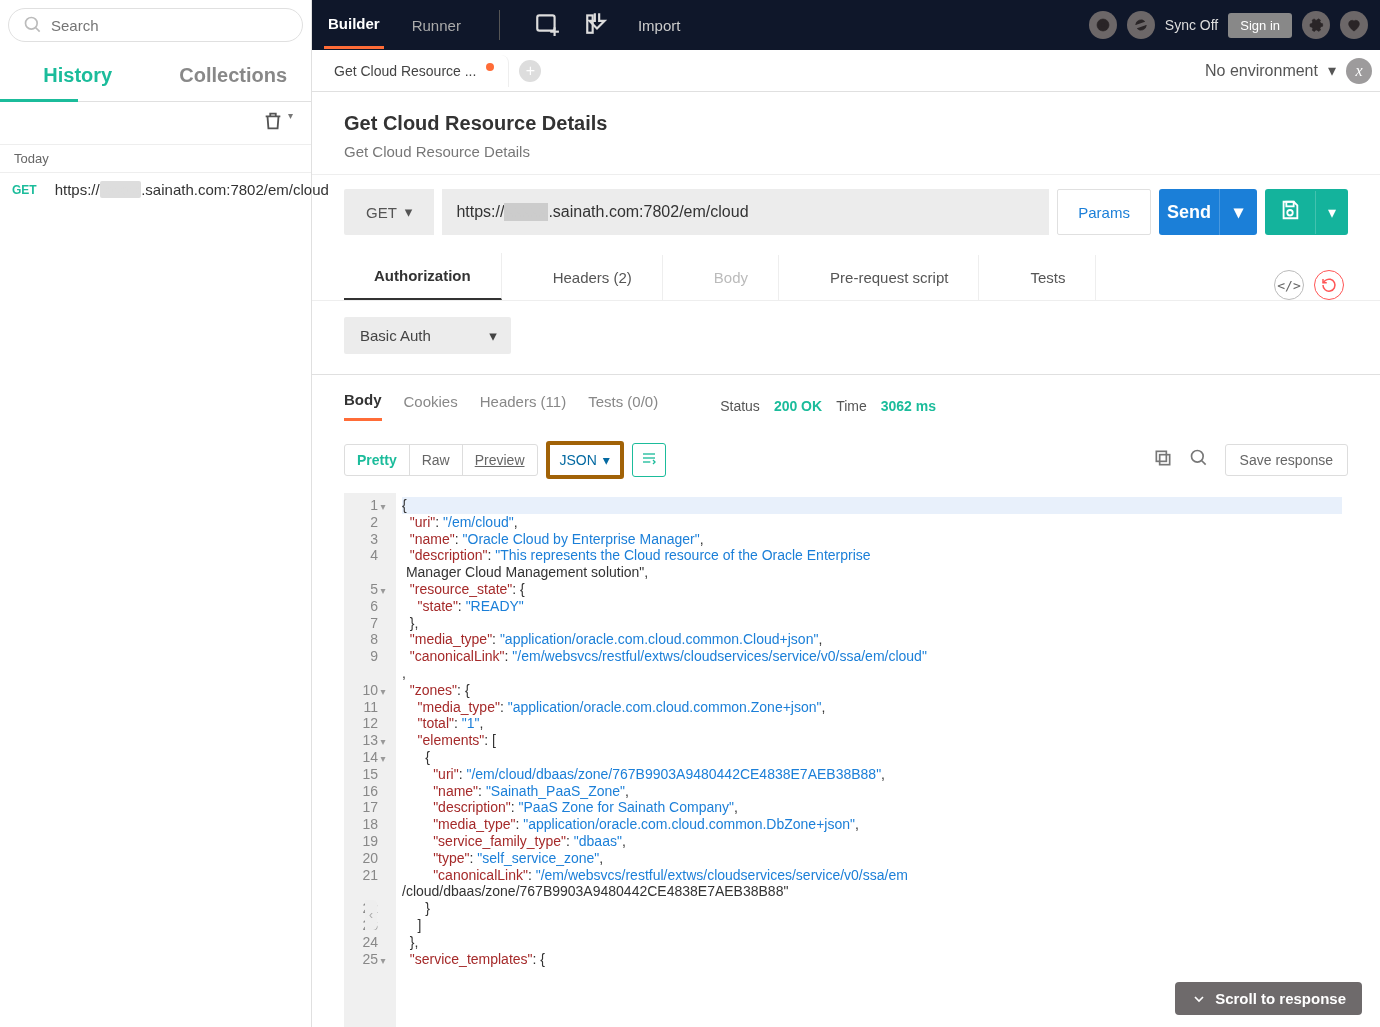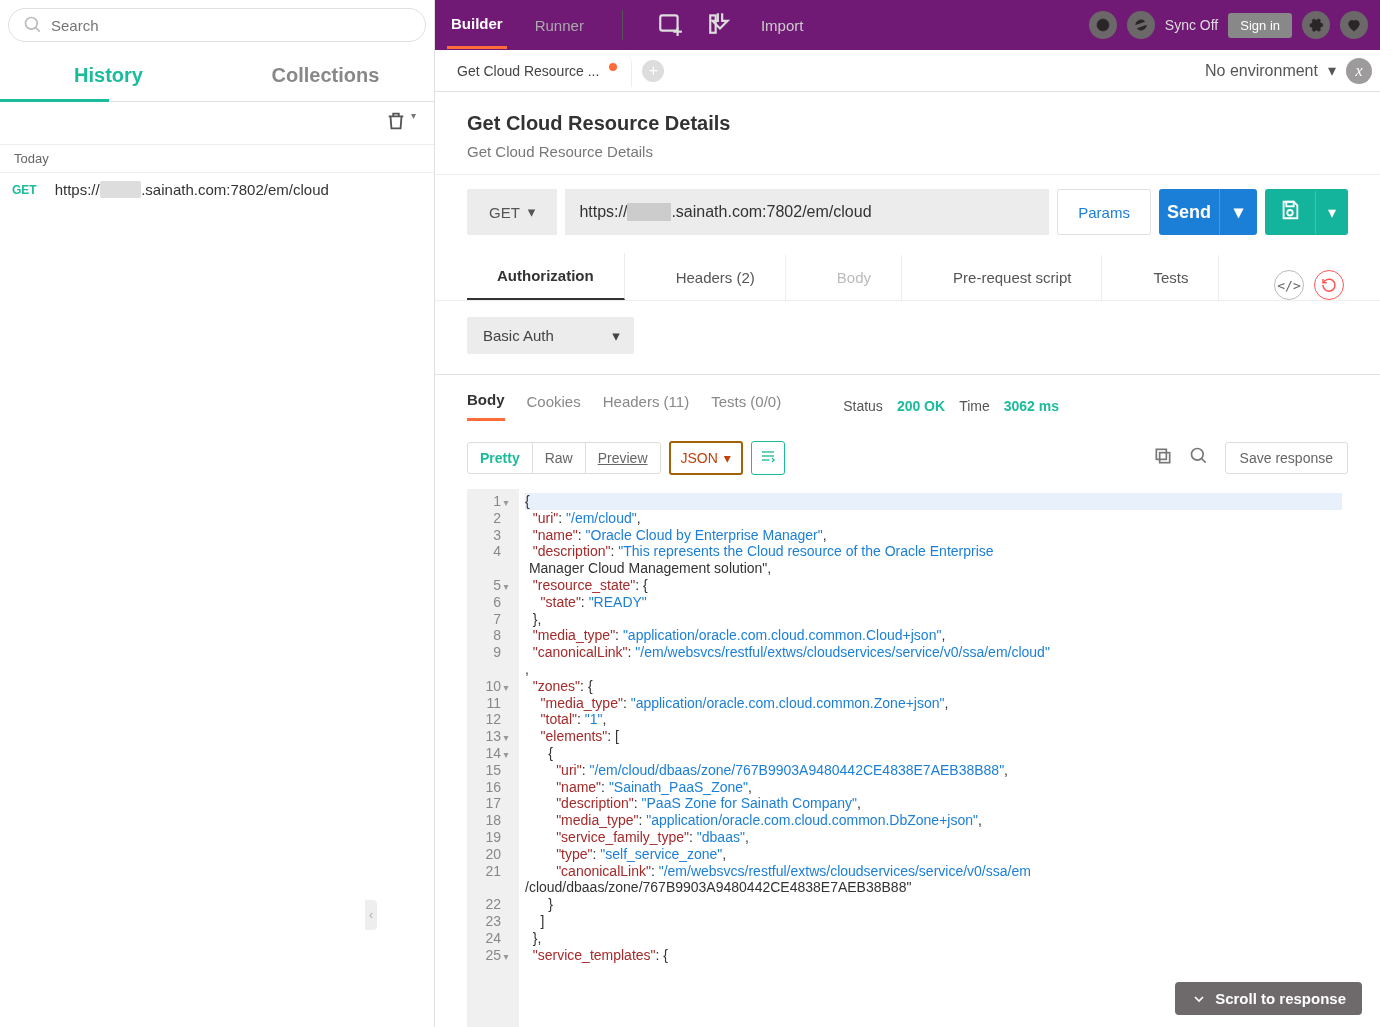--- a/index.html
+++ b/index.html
@@ -1,41 +1,41 @@
 <!DOCTYPE html>
 <html><head>
 <meta charset="utf-8">
 <style>
 * { margin: 0; padding: 0; box-sizing: border-box; font-family: "Helvetica Neue", Helvetica, Arial, sans-serif; }
 body { width: 1380px; height: 1027px; overflow: hidden; background: #fff; }
 .app { display: flex; width: 100%; height: 100%; }
 
 
-.sidebar { width: 435px; border-right: 1px solid #e0e0e0; display: flex; flex-direction: column; }
+.sidebar { width: 312px; border-right: 1px solid #e0e0e0; display: flex; flex-direction: column; }
 .search-bar { padding: 8px; }
 .search-wrap { display: flex; align-items: center; border: 1px solid #e0e0e0; border-radius: 999px; padding: 6px 14px; }
 .search-wrap svg { width: 20px; height: 20px; stroke: #bbb; fill: none; stroke-width: 2; }
 .search-wrap input { border: none; outline: none; font-size: 15px; color: #888; flex: 1; margin-left: 8px; }
 .side-tabs { display: flex; border-bottom: 1px solid #e0e0e0; }
 .side-tab { flex: 1; text-align: center; padding: 14px 0; font-size: 20px; font-weight: bold; color: #888; cursor: pointer; }
 .side-tab.active { color: #1bbc9b; }
 .side-tab.active-underline { position: relative; }
 .side-tab.active-underline::after { content:""; position:absolute; left:0; right:0; bottom:-1px; height:3px; background:#1bbc9b; width:50%; }
 .side-actions { display:flex; justify-content:flex-end; padding:8px 18px; border-bottom:1px solid #eee; }
 .trash-icon svg { width:22px; height:22px; stroke:#555; fill:none; stroke-width:2; }
 .chev-sm { font-size:10px; color:#777; margin-left:4px; }
 .today-label { padding:6px 14px; font-size:13px; color:#666; border-bottom:1px solid #eee; }
 .history-item { display:flex; align-items:center; padding:8px 12px; font-size:15px; gap:18px; }
 .hmethod { color:#1bbc9b; font-weight:bold; font-size:12px; }
 .hurl { color:#333; }
 .hurl .blur { background:#ddd; color:#ddd; border-radius:2px; padding:0 2px; }
 
 
 .main { flex:1; display:flex; flex-direction:column; min-width:0; }
-.topbar { height:50px; background:#701a75; display:flex; align-items:center; color:#ddd; padding:12px 12px; gap:10px;justify-content:space-between; }
+.topbar { height:50px; background:#0f172a; display:flex; align-items:center; color:#ddd; padding:12px 12px; gap:10px;justify-content:space-between; }
 .tb-left { display:flex; align-items:center; gap:24px; }
 .tb-mode { font-size:15px; color:#aaa; cursor:pointer; padding:14px 4px; }
 .tb-mode.active { color:#fff; font-weight:bold; border-bottom:3px solid #ff6c37; }
 .tb-sep { width:1px; height:30px; background:#555; margin:0 10px; }
 .tb-iconbtn svg { width:26px; height:26px; stroke:#ddd; fill:none; stroke-width:2; }
 .tb-import { color:#ccc; font-size:15px; margin-left:4px; }
 .tb-right { margin-left:auto; display:flex; align-items:center; gap:10px; }
 .circ-btn { width:28px; height:28px; border-radius:50%; background:#6c6768; display:flex; align-items:center; justify-content:center; }
 .circ-btn svg { width:16px; height:16px; stroke:#2a2527; fill:#2a2527; }
 .sync-off { color:#ddd; font-size:14px; }
@@ -89,21 +89,21 @@
 .resp-tab.active { color:#333; font-weight:600; border-bottom:3px solid #ff6c37; }
 .resp-meta { margin-left:40px; display:flex; gap:14px; align-items:center; font-size:14px; }
 .resp-meta .lbl { color:#555; }
 .resp-meta .ok { color:#1bbc9b; font-weight:600; }
 
 .resp-controls { display:flex; align-items:center; gap:8px; margin-top:20px; }
 .view-seg { border:1px solid #ddd; border-radius:3px; display:flex; }
 .view-seg div { padding:7px 12px; font-size:14px; color:#666; border-right:1px solid #ddd; cursor:pointer; }
 .view-seg div:last-child { border-right:none;text-decoration:underline; }
 .view-seg .act { color:#1bbc9b; font-weight:600; }
-.fmt-dd { border:2px solid #a16207; padding:7px 10px; font-size:14px; color:#c2410c; border-radius:3px; display:flex; align-items:center; gap:6px; }
+.fmt-dd { border:4px solid #a16207; padding:7px 10px; font-size:14px; color:#0369a1; border-radius:3px; display:flex; align-items:center; gap:6px; }
 .wrap-btn { border:1px solid #1bbc9b; padding:6px 8px; border-radius:3px; }
 .wrap-btn svg { width:16px; height:16px; stroke:#1bbc9b; fill:none; stroke-width:2; }
 .resp-right { margin-left:auto; display:flex; align-items:center; gap:16px; }
 .save-resp { border:1px solid #ddd; padding:7px 14px; font-size:14px; color:#666; border-radius:3px; cursor:pointer; }
 .ricon svg { width:20px; height:20px; stroke:#777; fill:none; stroke-width:2; }
 
 
 .code-view { margin-top:14px; flex:1; display:flex; font-family:"Courier New",monospace; font-size:14px; line-height:1.2; overflow:hidden; position:relative; }
 .gutter { background:#f0f0f0; color:#888; text-align:right; padding:4px 8px; user-select:none; min-width:52px; }
 .gutter div { height:16.8px; }

